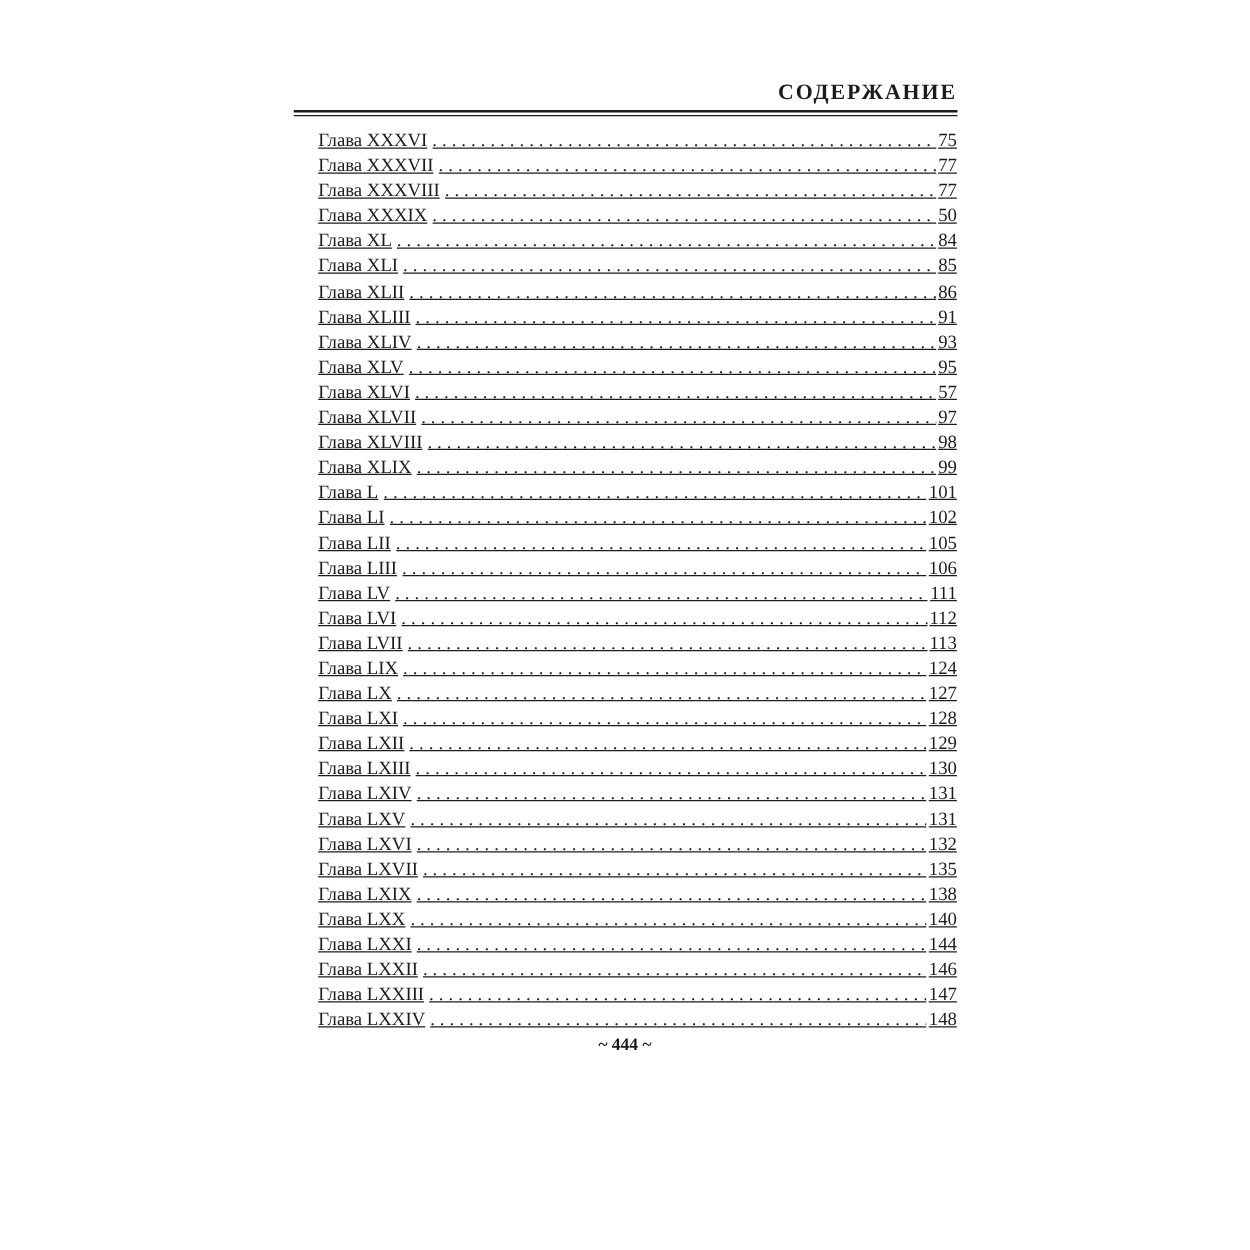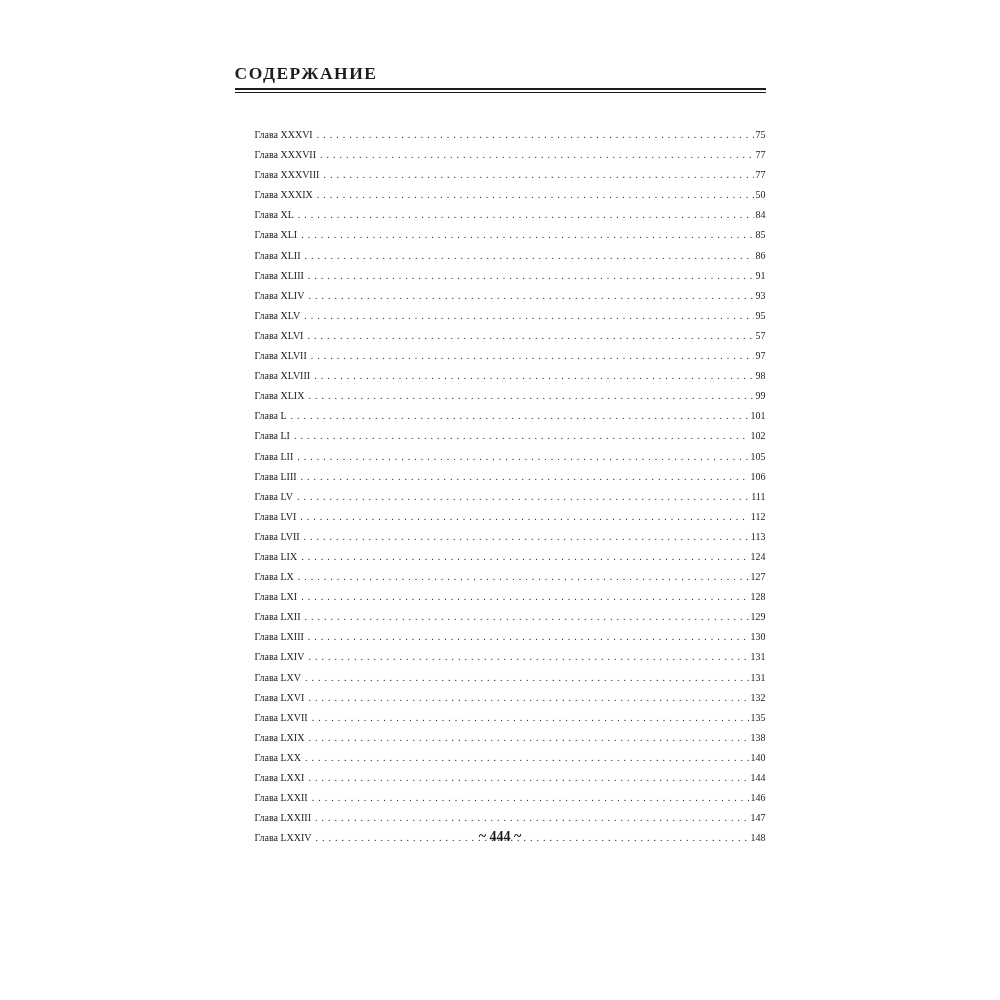--- a/index.html
+++ b/index.html
@@ -10,58 +10,58 @@
     height: 1000px;
     font-family: "Liberation Serif", "DejaVu Serif", serif;
     color: #1c1c1c;
   }
   .page {
     width: 531px;
     margin: 0 auto;
     padding-top: 63px;
   }
   .title {
-    text-align: left;
+    text-align: right;
     font-size: 17.5px;
     font-weight: 700;
     letter-spacing: 1.5px;
     line-height: 21px;
     margin-bottom: 4px;
   }
   .double-rule {
     height: 2px;
     border-top: 2.5px solid #1c1c1c;
     border-bottom: 1.2px solid #1c1c1c;
   }
   .toc {
     margin-top: 12px;
     padding-left: 20px;
   }
   .toc-row {
     display: flex;
     align-items: baseline;
     height: 20.1px;
-    font-size: 10px;
+    font-size: 15px;
     white-space: nowrap;
+    text-decoration: underline;
   }
   .toc-label { flex: 0 0 auto; }
   .leader {
     flex: 1 1 auto;
     overflow: hidden;
     margin: 0 2px 0 4px;
     min-width: 10px;
   }
   .leader::before {
     content: "...................................................................................................................................";
     letter-spacing: 4px;
   }
   .toc-page-num {
     flex: 0 0 auto;
     text-align: left;
-    margin-top: 24px;
   }
   .footer {
     text-align: center;
     font-size: 14px;
     font-weight: 700;
     line-height: 18px;
   }
 </style>
 </head>
 <body>

